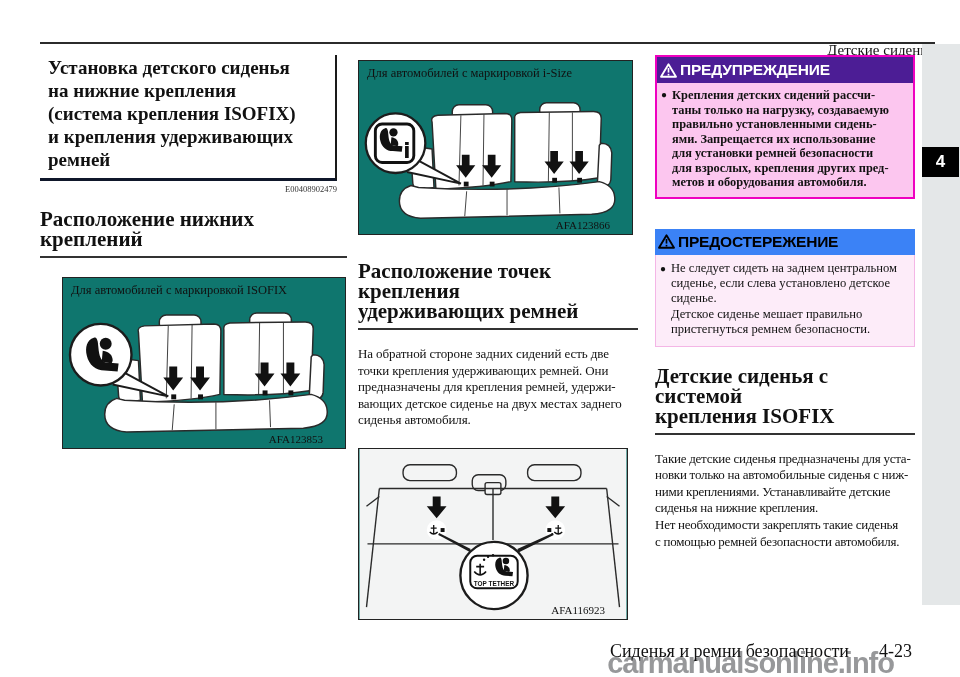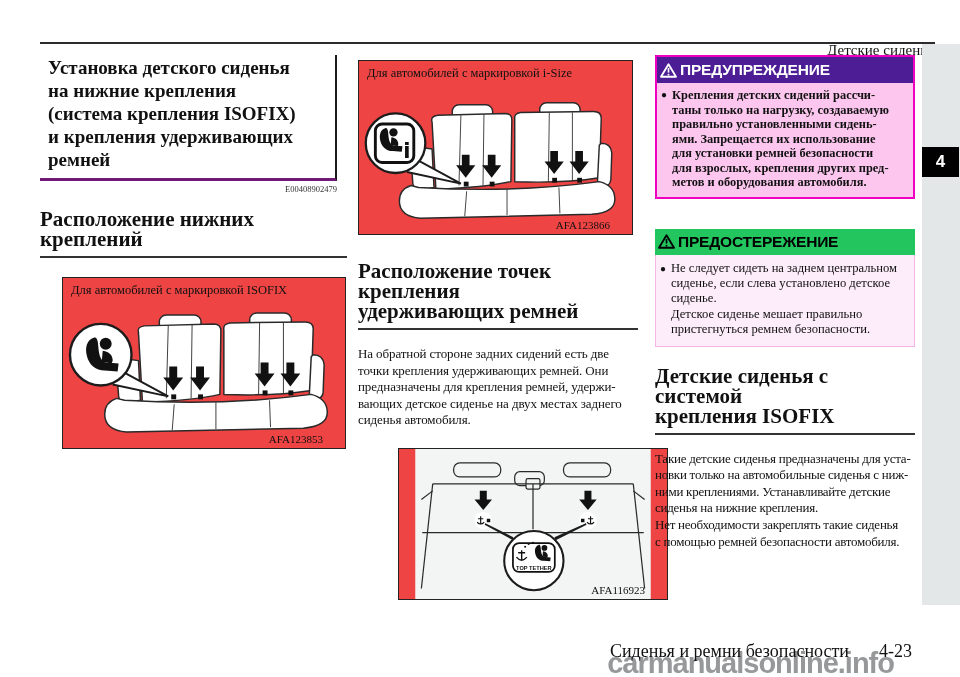--- a/index.html
+++ b/index.html
@@ -20,49 +20,49 @@
 
   
   .col { position:absolute; top:55px; }
   .col-left  { left:40px;  width:307px; }
   .col-mid   { left:358px; width:280px; top:60px; }
   .col-right { left:655px; width:260px; }
 
   .pre { white-space:pre-line; }
 
   
-  .title-box { width:297px; border-right:2px solid #1a1a1a; border-bottom:3px solid #701a75; padding:1px 4px 7px 8px; }
+  .title-box { width:297px; border-right:2px solid #1a1a1a; border-bottom:3px solid #0f172a; padding:1px 4px 7px 8px; }
   .title-box h1 { font-size:19px; line-height:23px; font-weight:bold; }
   .doc-code { width:297px; text-align:right; font-size:8.5px; color:#333; margin-top:3px; }
 
   .sec-heading { font-size:21px; font-weight:bold; line-height:20px; border-bottom:2px solid #333; padding-bottom:7px;font-family:Liberation Serif, serif; }
   .sec-heading.h1-left { margin-top:15px; }
   .body-text { font-size:13px; line-height:16.6px; margin-top:16px; letter-spacing:-0.1px; }
 
   
-  .figure { position:relative; border:1px solid #222; background:#ef4444; }
+  .figure { position:relative; border:1px solid #222; background:#0f766e; }
   .fig-isofix { margin-top:19px; margin-left:22px; width:284px; height:172px; }
   .fig-isize  { width:275px; height:175px; }
-  .fig-tether { margin-top:19px; width:270px; height:152px;margin-left:40px; }
+  .fig-tether { margin-top:19px; width:270px; height:172px; }
   .fig-caption { position:absolute; top:5px; left:8px; font-size:12.5px; z-index:2; }
   .fig-code { position:absolute; bottom:3px; right:22px; font-size:11px; z-index:2; }
   .figure svg { position:absolute; left:0; bottom:0; width:100%; }
   .fig-tether svg { top:0; height:100%; }
 
   
   .alert-box { width:260px; }
   .warning-box { border:2px solid #ef00c0; }
   .alert-head { height:26px; display:flex; align-items:center; gap:3px; padding-left:3px;
     font-family:"Liberation Sans","DejaVu Sans",sans-serif; font-weight:bold; font-size:15.5px; letter-spacing:-0.2px; }
   .warning-box .alert-head { background:#4c1d95; color:#fff; }
   .warning-body { background:#fcc6ef; padding:5px 5px 7px 4px; }
   .warning-body .bullet-item { font-weight:bold; font-size:12.4px; line-height:14.5px; }
 
   .caution-box { margin-top:30px; }
-  .caution-box .alert-head { background:#22c55e; color:#000; }
+  .caution-box .alert-head { background:#3b82f6; color:#000; }
   .caution-body { background:#fdecf9; border:1px solid #f4b6e6; border-top:none; padding:6px 4px 8px 4px; }
   .caution-body .bullet-item { font-size:12.6px; line-height:15.4px; }
 
   .bullet-item { display:flex; }
   .bullet-item .dot { flex:none; width:11px; font-size:10px; line-height:inherit; }
   .bullet-item .txt { white-space:pre-line; }
 
   .tri-icon { width:17px; height:15px; flex:none; }
 
   .h-right { margin-top:19px; }

